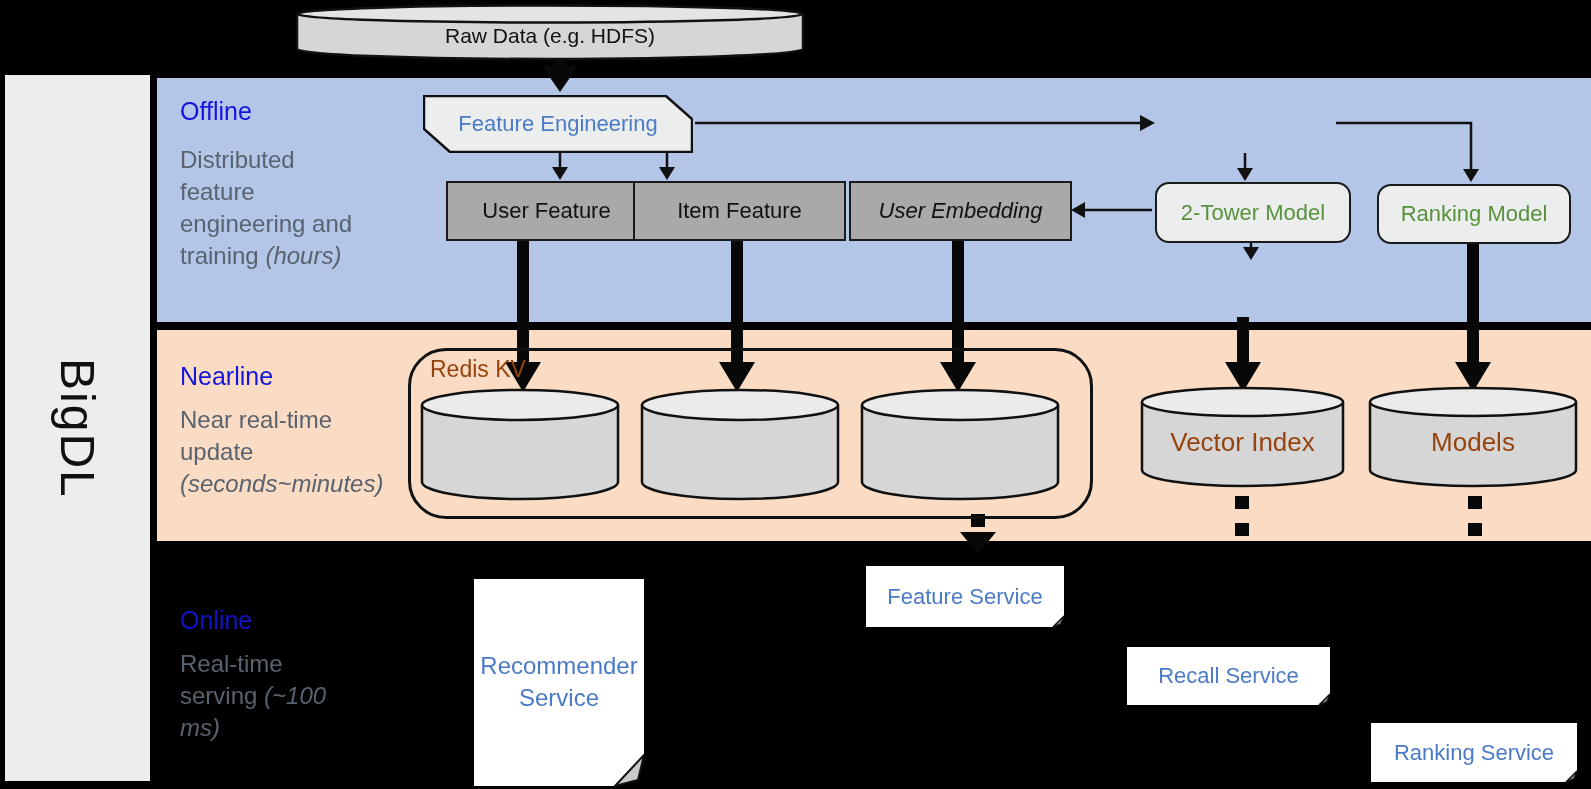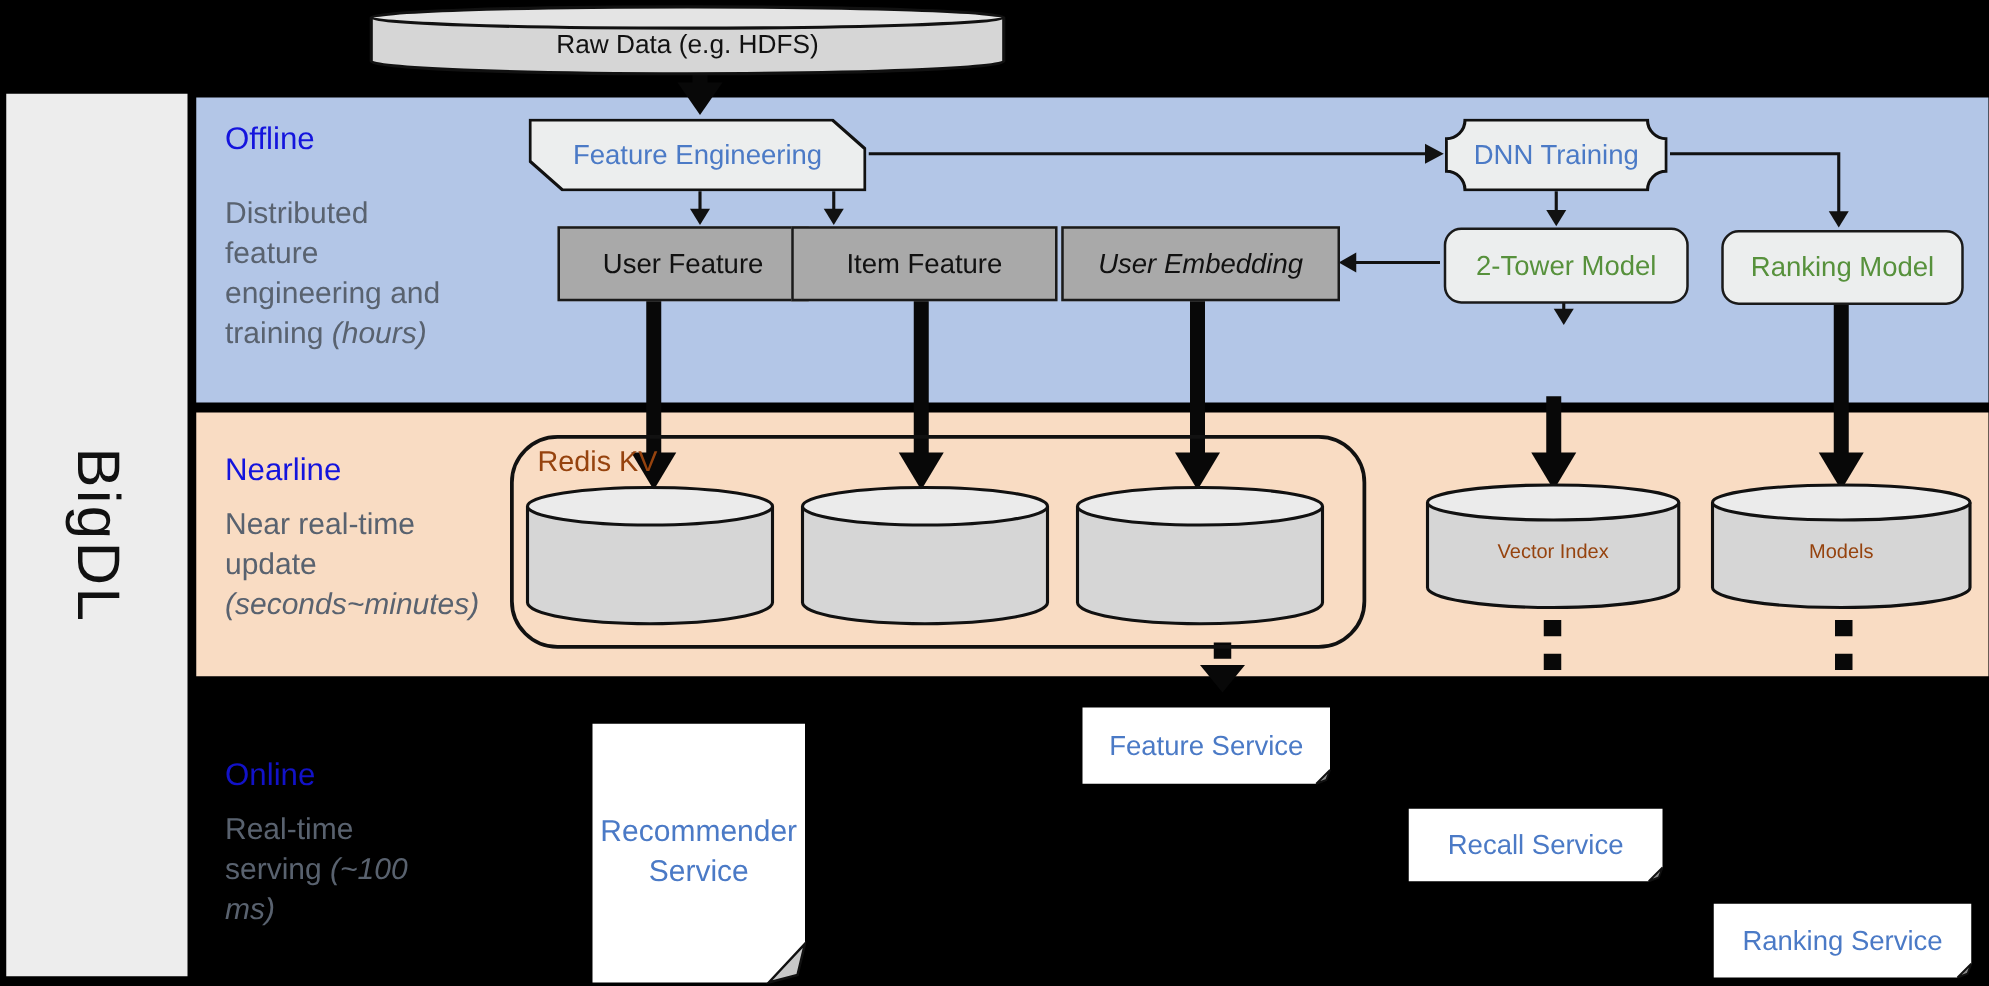--- a/index.html
+++ b/index.html
@@ -34,42 +34,42 @@
   .roundbox{background:#eceeee;border:2.5px solid #1a1a1a;border-radius:14px;}
   .roundbox .lbl{color:#57913c;}
   .bluetext .lbl{color:#4b7ac6;}
   
   .rediskv{
     position:absolute;left:408px;top:348px;width:679px;height:165px;
     border:3px solid #111;border-radius:38px;background:transparent;
   }
   .redis-label{position:absolute;left:430px;top:356px;font-size:23px;color:#96430e;z-index:3;}
   
-  .cyl-lbl{position:absolute;width:100%;text-align:center;top:52%;transform:translateY(-50%);font-size:16px;color:#96430e;z-index:2;}
+  .cyl-lbl{position:absolute;width:100%;text-align:center;top:52%;transform:translateY(-50%);font-size:26px;color:#96430e;z-index:2;}
   .raw-lbl{position:absolute;width:100%;text-align:center;top:20px;font-size:21px;color:#111;z-index:2;}
   
   .svc .lbl{color:#4b7ac6;}
   .doc-lbl{position:absolute;width:100%;top:72px;text-align:center;font-size:24px;color:#4b7ac6;line-height:1.35;z-index:2;}
   .wires{position:absolute;left:0;top:0;z-index:1;}
   .nodes-layer{position:absolute;left:0;top:0;width:100%;height:100%;z-index:2;}
 </style>
 </head>
 <body>
 
 <div class="canvas">
 
   <div class="band offline"></div>
   <div class="band nearline"></div>
 
   <div class="sidebar">
     <span>BigDL</span>
   </div>
 
   <div class="sec-title" style="left:180px;top:97px;">Offline</div>
-  <div class="sec-desc" style="left:180px;top:155px;width:192px;">
+  <div class="sec-desc" style="left:180px;top:144px;width:192px;">
     <span>Distributed feature engineering and training</span>
     <em>(hours)</em>
   </div>
 
   <div class="sec-title" style="left:180px;top:362px;">Nearline</div>
   <div class="sec-desc" style="left:180px;top:404px;width:218px;">
     <span>Near real-time update</span>
     <em>(seconds~minutes)</em>
   </div>
 
@@ -132,26 +132,20 @@
       <div class="raw-lbl">Raw Data (e.g. HDFS)</div>
     </div>
 
     <div class="node bluetext" style="left:423px;top:95px;width:270px;height:58px;">
       <svg class="shape" viewBox="0 0 270 58">
         <path d="M1 1 L243 1 L269 24 L269 57 L27 57 L1 34 Z" fill="#eceeee" stroke="#111" stroke-width="2.5"></path>
       </svg>
       <span class="lbl">Feature Engineering</span>
     </div>
 
-    <div class="node bluetext" style="left:1156px;top:95px;width:178px;height:58px;">
-      <svg class="shape" viewBox="0 0 178 58">
-        <path d="M16 1 L162 1 A15 15 0 0 0 177 16 L177 42 A15 15 0 0 0 162 57 L16 57 A15 15 0 0 0 1 42 L1 16 A15 15 0 0 0 16 1 Z" fill="#eceeee" stroke="#111" stroke-width="2.5"></path>
-      </svg>
-      <span class="lbl">DNN Training</span>
-    </div>
 
     <div class="node graybox" style="left:425px;top:181px;width:197px;height:56px;margin-left:21px;">
       <span class="lbl">User Feature</span>
     </div>
     <div class="node graybox" style="left:633px;top:181px;width:209px;height:56px;">
       <span class="lbl">Item Feature</span>
     </div>
     <div class="node graybox" style="left:849px;top:181px;width:219px;height:56px;font-style:italic;">
       <span class="lbl">User Embedding</span>
     </div>

